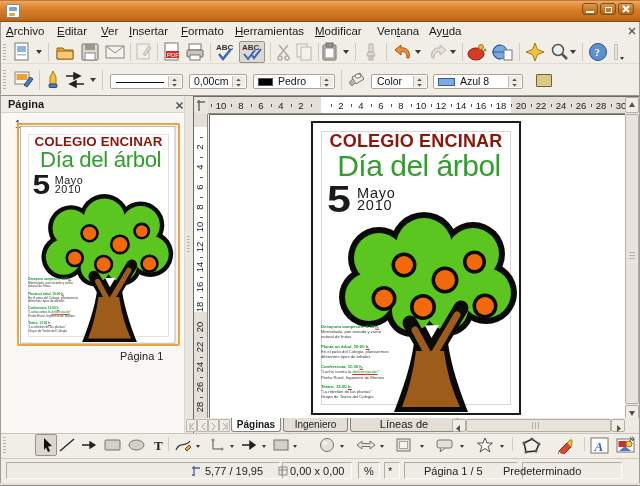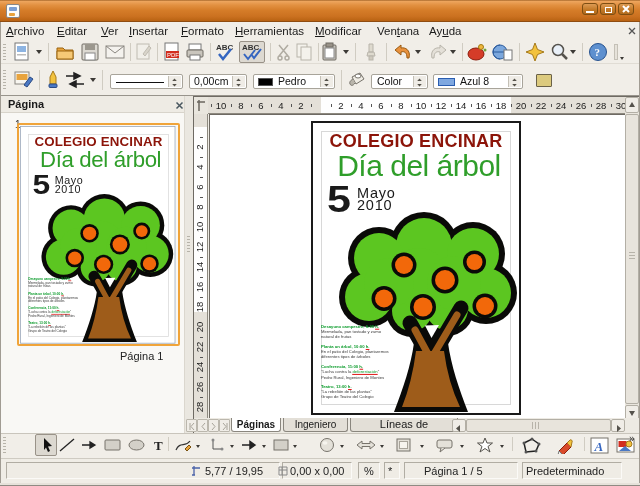--- a/index.html
+++ b/index.html
@@ -706,16 +706,16 @@
     <path d="M2,3 h8 M4,1 v9 M2,10 h3" stroke="#4a62a8" stroke-width="1.3" fill="none"></path>
   </svg>
 <div class="stext" style="left:205px">5,77 / 19,95</div>
 <svg class="icon" style="left:277px;top:465px" width="12" height="12">
     <path d="M2,2 h8 v8 h-8 Z M2,5 h8 M5,2 v8" stroke="#888" stroke-width="1" fill="none"></path>
   </svg>
 <div class="stext" style="left:290px">0,00 x 0,00</div>
 <div class="stext" style="left:364px">%</div>
 <div class="stext" style="left:388px">*</div>
 <div class="stext" style="left:424px">Página 1 / 5</div>
-<div class="stext" style="left:526px">Predeterminado</div>
+<div class="stext" style="left:503px">Predeterminado</div>
 <div id="winbottom"></div>
 <div id="bleft"></div>
 <div id="bright"></div>
 
 </body></html>

